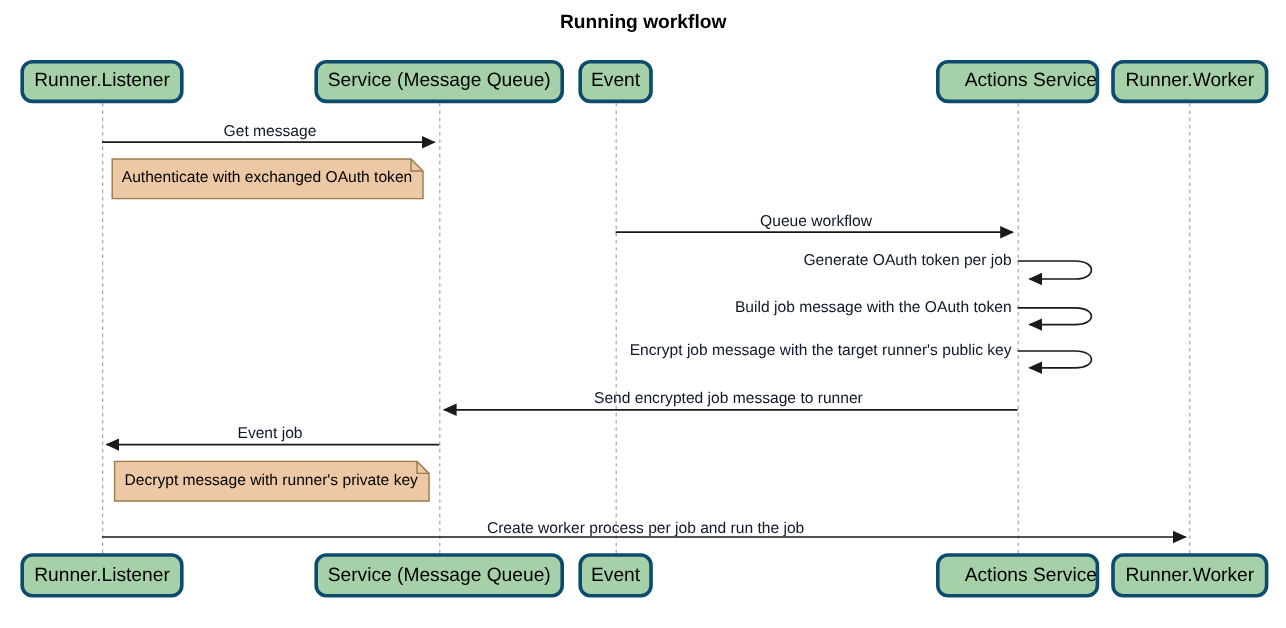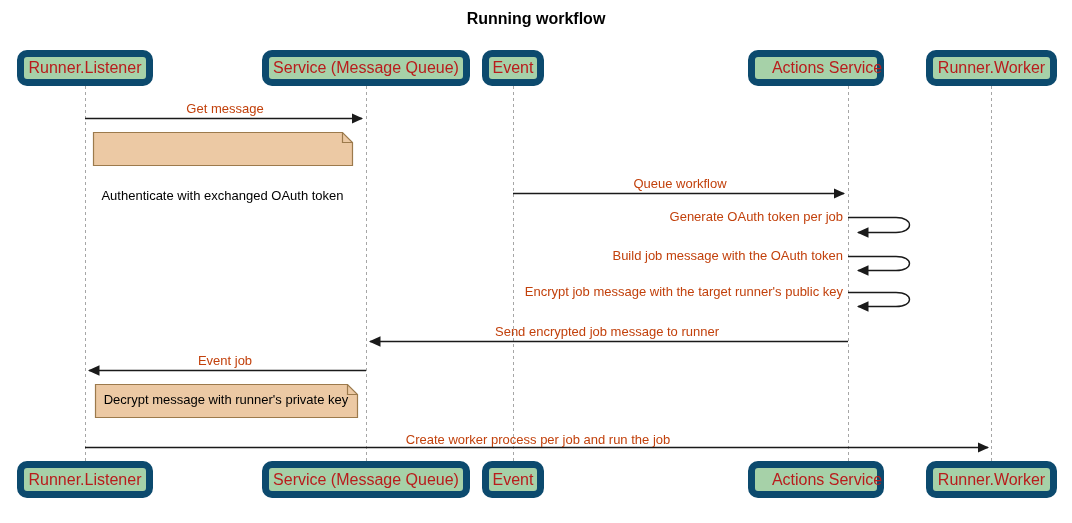--- a/index.html
+++ b/index.html
@@ -26,41 +26,41 @@
     color: #000000;
   }
   svg.overlay {
     position: absolute;
     left: 0;
     top: 0;
   }
   .participant {
     position: absolute;
     background: #a6d1a8;
-    border: 7px solid #0c4a6e;
+    border: 3px solid #0c4a6e;
     border-radius: 10px;
     display: flex;
     align-items: center;
     justify-content: center;
     font-size: 16px;
-    color: #b91c1c;
+    color: #000000;
     box-sizing: border-box;
     white-space: nowrap;
   }
   .row-top .participant { top: 50px; height: 36px; }
   .row-bottom .participant { top: 461px; height: 37px; }
   .p1 { left: 17px;  width: 136px; }
   .p2 { left: 262px; width: 208px; }
   .p3 { left: 482px; width: 62px;  }
-  .p4 { left: 748px; width: 136px; padding-left: 22px; }
+  .p4 { left: 780px; width: 136px; padding-left: 22px; }
   .p5 { left: 926px; width: 131px; }
   .msg-label {
     position: absolute;
     font-size: 13px;
-    color: #c2410c;
+    color: #0f172a;
     white-space: nowrap;
     line-height: 16px;
   }
   .msg-center { transform: translateX(-50%); }
   .msg-right { text-align: right; }
   .note-label {
     position: absolute;
     font-size: 13px;
     color: #000000;
     text-align: center;
@@ -127,16 +127,16 @@
 
   <div class="msg-label msg-center" style="left:225px; top:101px;">Get message</div>
   <div class="msg-label msg-center" style="left:680px; top:176px;">Queue workflow</div>
   <div class="msg-label msg-right" style="right:229px; top:209px;margin-left:19px;">Generate OAuth token per job</div>
   <div class="msg-label msg-right" style="right:229px; top:248px;">Build job message with the OAuth token</div>
   <div class="msg-label msg-right" style="right:229px; top:284px;">Encrypt job message with the target runner's public key</div>
   <div class="msg-label msg-center" style="left:607px; top:324px;">Send encrypted job message to runner</div>
   <div class="msg-label msg-center" style="left:225px; top:353px;">Event job</div>
   <div class="msg-label msg-center" style="left:538px; top:432px;">Create worker process per job and run the job</div>
 
-  <div class="note-label" style="left:93px; top:140px; width:259px;margin-top:48px;">Authenticate with exchanged OAuth token</div>
+  <div class="note-label" style="left:93px; top:140px; width:259px;">Authenticate with exchanged OAuth token</div>
   <div class="note-label" style="left:95px; top:392px; width:262px;">Decrypt message with runner's private key</div>
 
 </div>
 
 </body></html>

